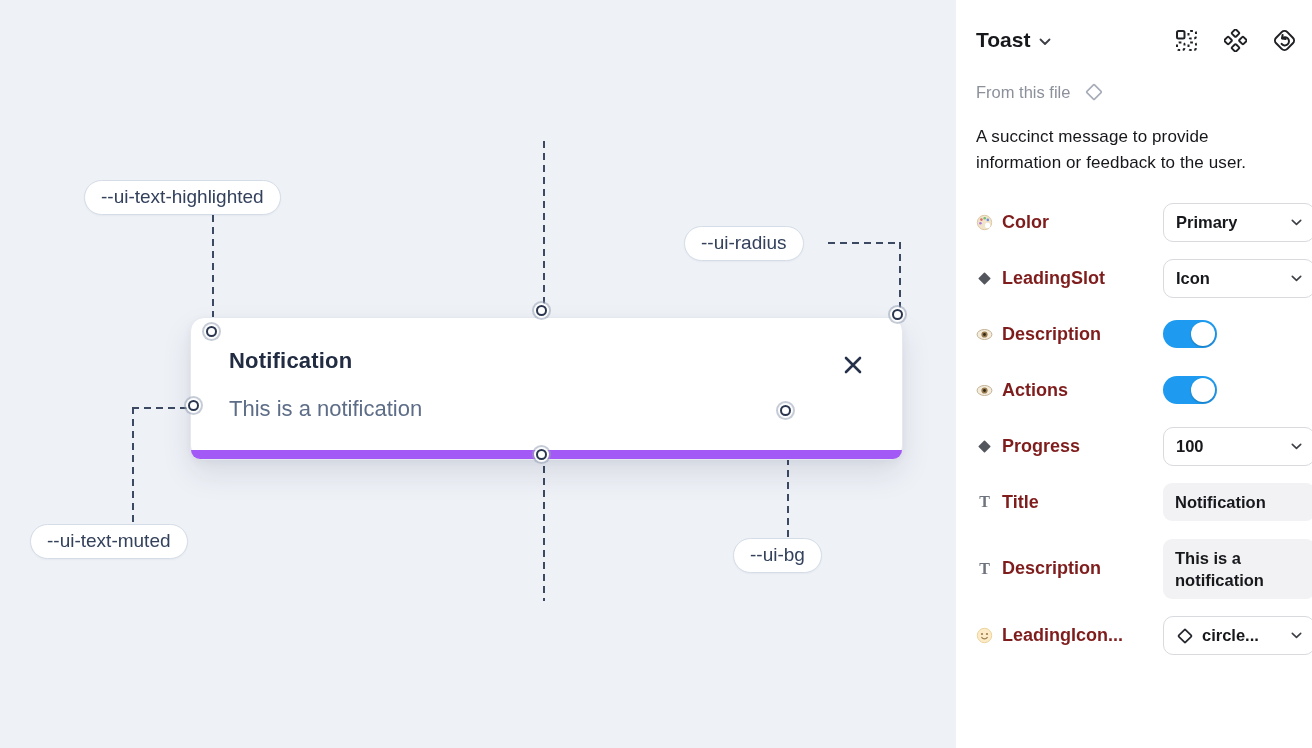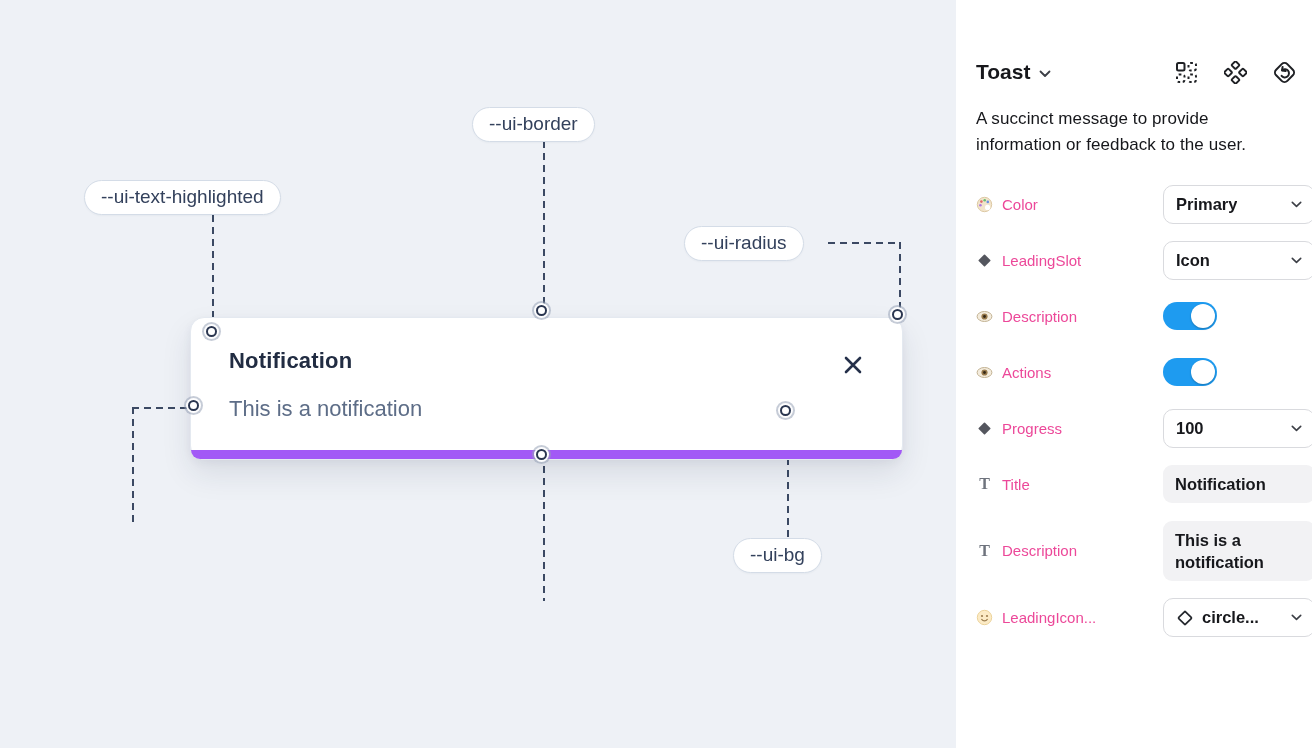--- a/index.html
+++ b/index.html
@@ -27,39 +27,39 @@
   .dash-v { position:absolute; width:2px;
     background:repeating-linear-gradient(to bottom,#3b4963 0 7px,transparent 7px 12px); }
   .dash-h { position:absolute; height:2px;
     background:repeating-linear-gradient(to right,#3b4963 0 7px,transparent 7px 12px); }
 
   .connector { position:absolute; width:11px; height:11px; background:#ffffff;
     border:2.5px solid #2a3650; border-radius:50%;
     box-shadow:0 0 0 2px #fdfdfe, 0 0 0 4px rgba(152,163,182,.55); }
 
   
-  .panel { width:356px; height:748px; background:#ffffff; padding:60px 16px 0 20px; }
+  .panel { width:356px; height:748px; background:#ffffff; padding:28px 16px 0 20px; }
 
   .panel-header { display:flex; align-items:center; }
   .panel-title { font-size:21px; font-weight:700; color:#17181c; }
   .title-chevron { margin-left:9px; margin-top:4px; }
   .header-icons { margin-left:auto; display:flex; align-items:center; gap:26px; }
   .hicon { width:23px; height:23px; cursor:pointer; }
 
   .source-row { display:flex; align-items:center; margin-top:30px; }
   .source-text { font-size:16.5px; color:#8b909b; }
   .source-diamond { margin-left:14px; }
 
   .panel-desc { margin-top:22px; font-size:17px; line-height:1.55; color:#16171b;
     letter-spacing:.1px; }
 
   .props { margin-top:26px; }
   .prop-row { display:flex; align-items:center; margin-bottom:17px; min-height:39px; }
   .prop-label-wrap { flex:1; display:flex; align-items:center; gap:9px; min-width:0; }
-  .prop-label { font-size:15px; color:#ec4899; white-space:nowrap; overflow:hidden; }
+  .prop-label { font-size:18px; color:#7f1d1d; white-space:nowrap; overflow:hidden;font-weight:bold; }
   .prop-icon { width:17px; height:17px; flex:none; display:inline-flex;
     align-items:center; justify-content:center; }
   .t-glyph { font-family:"Liberation Serif", serif; font-size:16px; font-weight:700;
     color:#6e737d; }
 
   .ctrl { width:133px; flex:none; }
   .dropdown { display:flex; align-items:center; width:152px; height:39px;
     background:#ffffff; border:1px solid #d9dade; border-radius:10px;
     padding:0 12px; cursor:pointer; }
   .dropdown-value { font-size:16.5px; font-weight:700; color:#17181c;
@@ -100,23 +100,23 @@
       <div class="toast-progress"></div>
     </div>
 
     <div class="connector" style="left:536px; top:305px;"></div>
     <div class="connector" style="left:892px; top:309px;"></div>
     <div class="connector" style="left:206px; top:326px;"></div>
     <div class="connector" style="left:188px; top:400px;"></div>
     <div class="connector" style="left:780px; top:405px;"></div>
     <div class="connector" style="left:536px; top:449px;"></div>
 
-    <div class="pill" style="left:472px; top:107px;">--ui-border</div>
     <div class="pill" style="left:84px; top:180px;">--ui-text-highlighted</div>
     <div class="pill" style="left:684px; top:226px;">--ui-radius</div>
+    <div class="pill" style="left:30px; top:524px;">--ui-text-muted</div>
     <div class="pill" style="left:733px; top:538px;">--ui-bg</div>
   </div>
 
   <div class="panel">
 
     <div class="panel-header">
       <span class="panel-title">Toast</span>
       <svg class="title-chevron" width="12" height="8" viewBox="0 0 12 8">
         <path d="M1.5 1.5 L6 6 L10.5 1.5" fill="none" stroke="#3c3f46" stroke-width="1.8" stroke-linecap="round" stroke-linejoin="round"></path>
       </svg>
@@ -134,20 +134,26 @@
           <rect x="8.6" y="16" width="5.8" height="5.8" rx="1" fill="none" stroke="#1f2125" stroke-width="1.9" transform="rotate(45 11.5 18.9)"></rect>
         </svg>
         <svg class="hicon" viewBox="0 0 23 23">
           <rect x="3.6" y="3.6" width="15.8" height="15.8" rx="4" fill="none" stroke="#1f2125" stroke-width="2" transform="rotate(45 11.5 11.5)"></rect>
           <path d="M9.2 9.2 a4.1 4.1 0 1 1 -0.6 5.6" fill="none" stroke="#1f2125" stroke-width="2" stroke-linecap="round"></path>
           <path d="M9.6 5.9 L9.0 9.5 L12.6 10.0" fill="none" stroke="#1f2125" stroke-width="2" stroke-linecap="round" stroke-linejoin="round"></path>
         </svg>
       </div>
     </div>
 
+    <div class="source-row">
+      <span class="source-text">From this file</span>
+      <svg class="source-diamond" width="20" height="20" viewBox="0 0 20 20">
+        <rect x="4.6" y="4.6" width="10.8" height="10.8" rx="0.8" fill="none" stroke="#a6acb8" stroke-width="1.6" transform="rotate(45 10 10)"></rect>
+      </svg>
+    </div>
 
     <div class="panel-desc">A succinct message to provide information or feedback to the user.</div>
 
     <div class="props">
 
       <div class="prop-row">
         <div class="prop-label-wrap">
           <svg class="prop-icon" viewBox="0 0 17 17">
             <circle cx="8.5" cy="8.5" r="7.2" fill="#f2e4cb" stroke="#ddc9a4" stroke-width="1"></circle>
             <circle cx="11.6" cy="11.4" r="2.6" fill="#ffffff"></circle>

